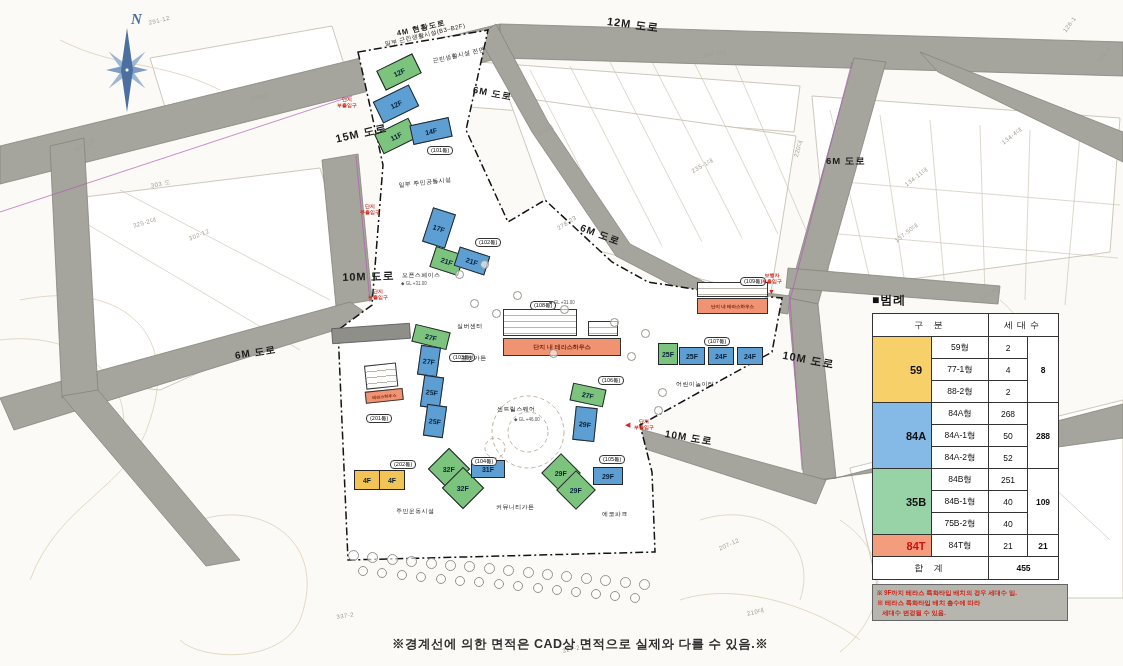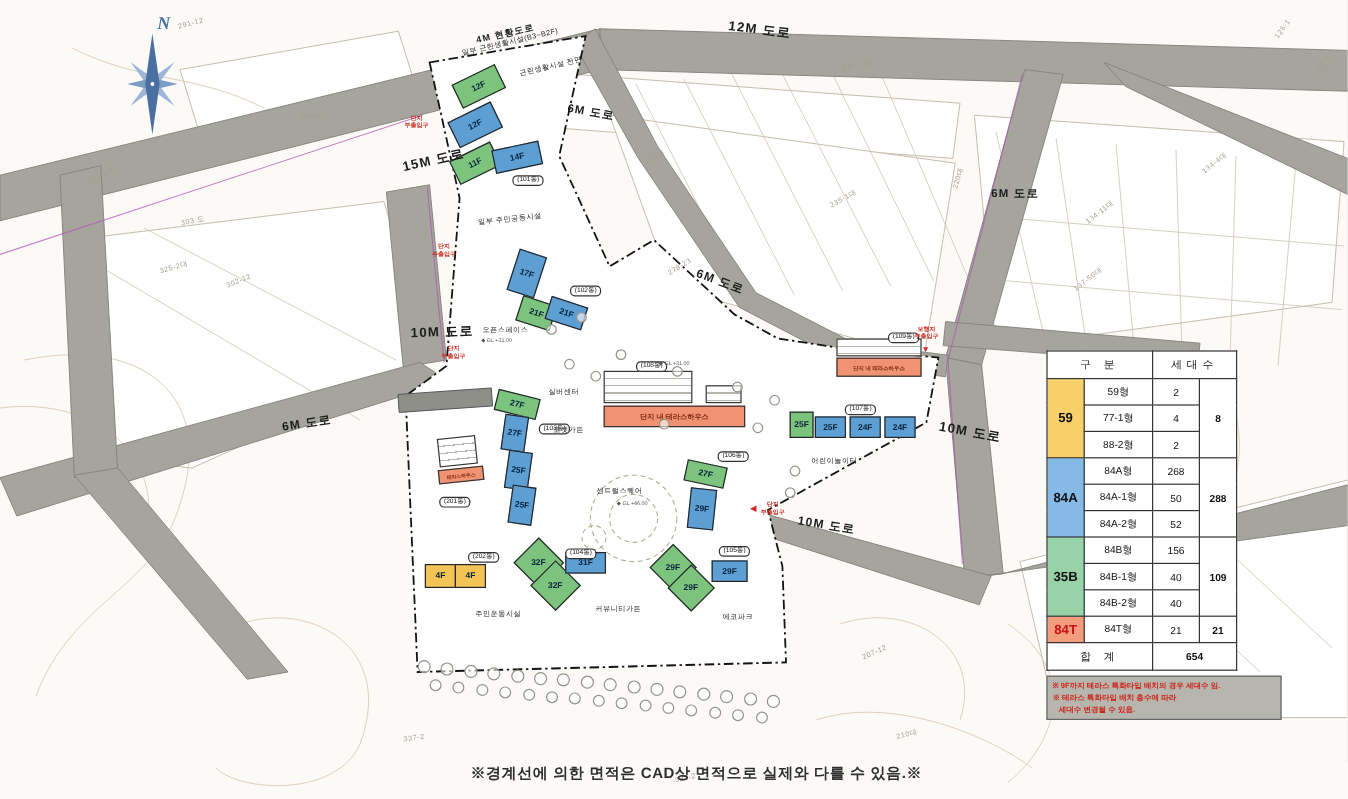--- a/index.html
+++ b/index.html
@@ -25,21 +25,21 @@
           background:#fff repeating-linear-gradient(to bottom,#fff 0 5px,#b9b5ad 5px 6px);}
   .tband{position:absolute;box-sizing:border-box;border:1px solid #333;display:flex;
          align-items:center;justify-content:center;font-weight:bold;color:#7c2810;}
   .tree{position:absolute;border:1px solid #93938a;border-radius:50%;background:rgba(255,255,255,.6);}
   
   #legend{position:absolute;left:872px;top:292px;}
   #legend-title{font-size:12px;font-weight:bold;color:#111;margin-bottom:4px;letter-spacing:1px;}
   #legend table{border-collapse:collapse;background:#fff;}
   #legend td{border:1px solid #333;font-size:8.5px;color:#111;text-align:center;
              height:21px;padding:0;margin-top:40px;}
-  #legend td.code{font-size:11px;font-weight:bold;width:30px;}
+  #legend td.code{font-size:11px;font-weight:bold;width:30px;padding-left:28px;}
   #legend td.nm{width:56px;}
   #legend td.val{width:38px;}
   #legend td.tot{width:30px;font-weight:bold;}
   #legend td.hdr{height:22px;font-size:9px;letter-spacing:4px;}
   #legend-notes{margin-top:4px;width:196px;background:#b6b6ae;border:1px solid #666;
                 color:#cf2218;font-size:6.3px;font-weight:bold;line-height:1.55;
                 padding:3px 4px;box-sizing:border-box;}
   #bottom-note{position:absolute;left:392px;top:636px;font-size:12.5px;font-weight:bold;
                color:#2f2f2f;letter-spacing:.5px;}
   .redmark{position:absolute;color:#d22;font-size:7px;line-height:7px;}
@@ -342,20 +342,21 @@
       <div class="tree" style="left: 658px; top: 388px; width: 7px; height: 7px;"></div>
       <div class="tree" style="left: 654px; top: 406px; width: 7px; height: 7px;"></div>
       <div class="tree" style="left: 549px; top: 349px; width: 7px; height: 7px;"></div>
       <div class="tree" style="left: 627px; top: 352px; width: 7px; height: 7px;"></div>
       <div class="tree" style="left: 560px; top: 305px; width: 7px; height: 7px;"></div>
       <div class="tree" style="left: 480px; top: 260px; width: 7px; height: 7px;"></div>
       <div class="tree" style="left: 455px; top: 270px; width: 7px; height: 7px;"></div>
     </div>
 
   <div id="legend">
+    <div id="legend-title">■범례</div>
     <table id="legend-table">
         <tbody>
           <tr>
             <td class="hdr" colspan="2">구 분</td>
             <td class="hdr" colspan="2">세대수</td>
           </tr>
           <tr>
             <td class="code" rowspan="3" style="background: rgb(247, 208, 106); color: rgb(17, 17, 17);">59</td>
             <td class="nm">59형</td>
             <td class="val">2</td>
@@ -379,40 +380,40 @@
             <td class="nm">84A-1형</td>
             <td class="val">50</td>
           </tr>
           <tr>
             <td class="nm">84A-2형</td>
             <td class="val">52</td>
           </tr>
           <tr>
             <td class="code" rowspan="3" style="background: rgb(151, 211, 166); color: rgb(17, 17, 17);">35B</td>
             <td class="nm">84B형</td>
-            <td class="val">156</td>
+            <td class="val">251</td>
             <td class="tot" rowspan="3">109</td>
           </tr>
           <tr>
             <td class="nm">84B-1형</td>
             <td class="val">40</td>
           </tr>
           <tr>
-            <td class="nm">84B-2형</td>
+            <td class="nm">75B-2형</td>
             <td class="val">40</td>
           </tr>
           <tr>
             <td class="code" rowspan="1" style="background: rgb(244, 157, 124); color: rgb(204, 17, 17);">84T</td>
             <td class="nm">84T형</td>
             <td class="val">21</td>
             <td class="tot" rowspan="1">21</td>
           </tr>
           <tr>
             <td class="hdr" colspan="2">합 계</td>
-            <td class="tot" colspan="2">654</td>
+            <td class="tot" colspan="2">455</td>
           </tr>
         </tbody>
       </table>
     <div id="legend-notes">
         <div>※ 9F까지 테라스 특화타입 배치의 경우 세대수 임.</div>
         <div>※ 테라스 특화타입 배치 층수에 따라</div>
         <div>&nbsp;&nbsp;&nbsp;세대수 변경될 수 있음.</div>
       </div>
   </div>
 

